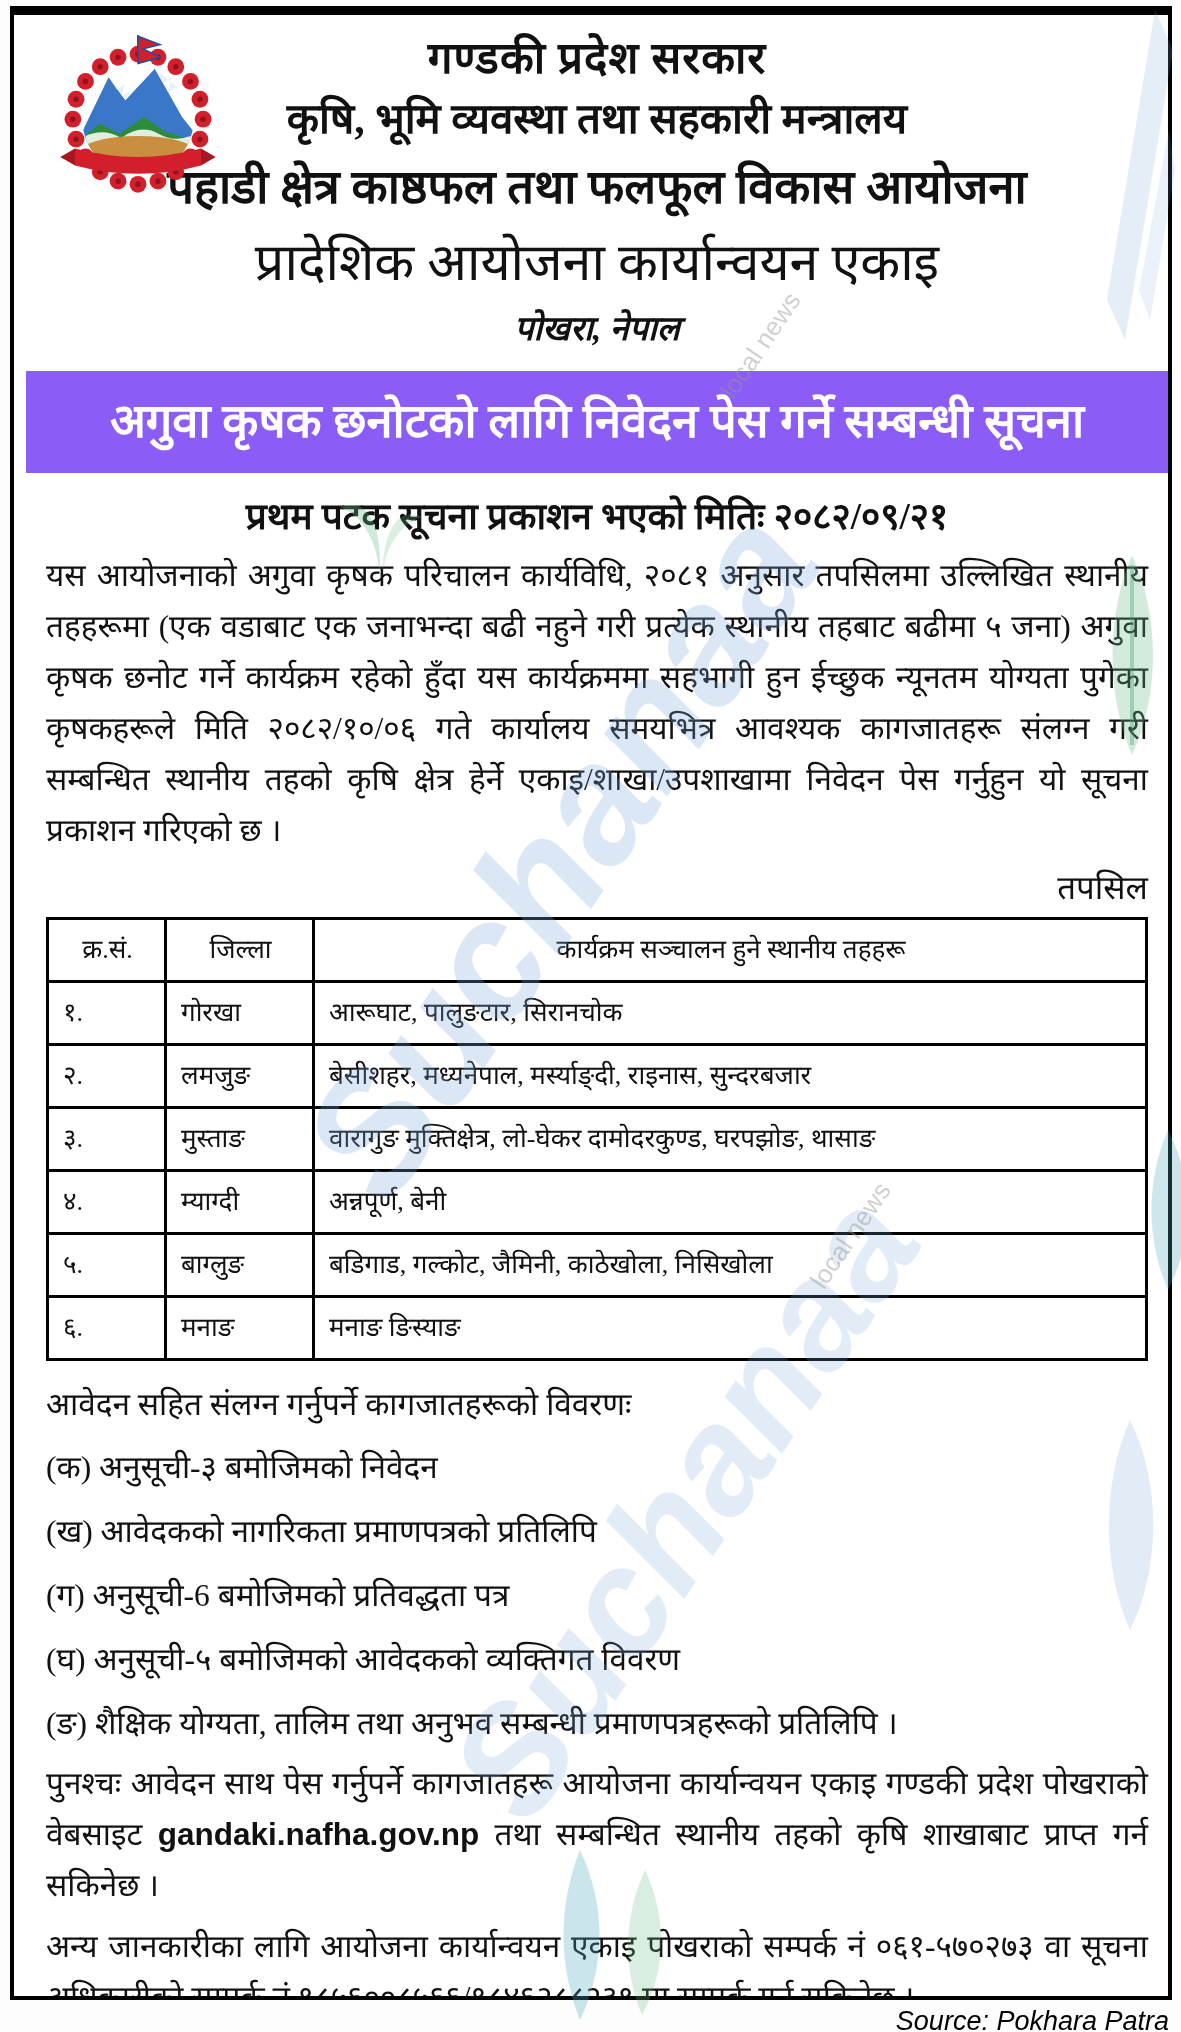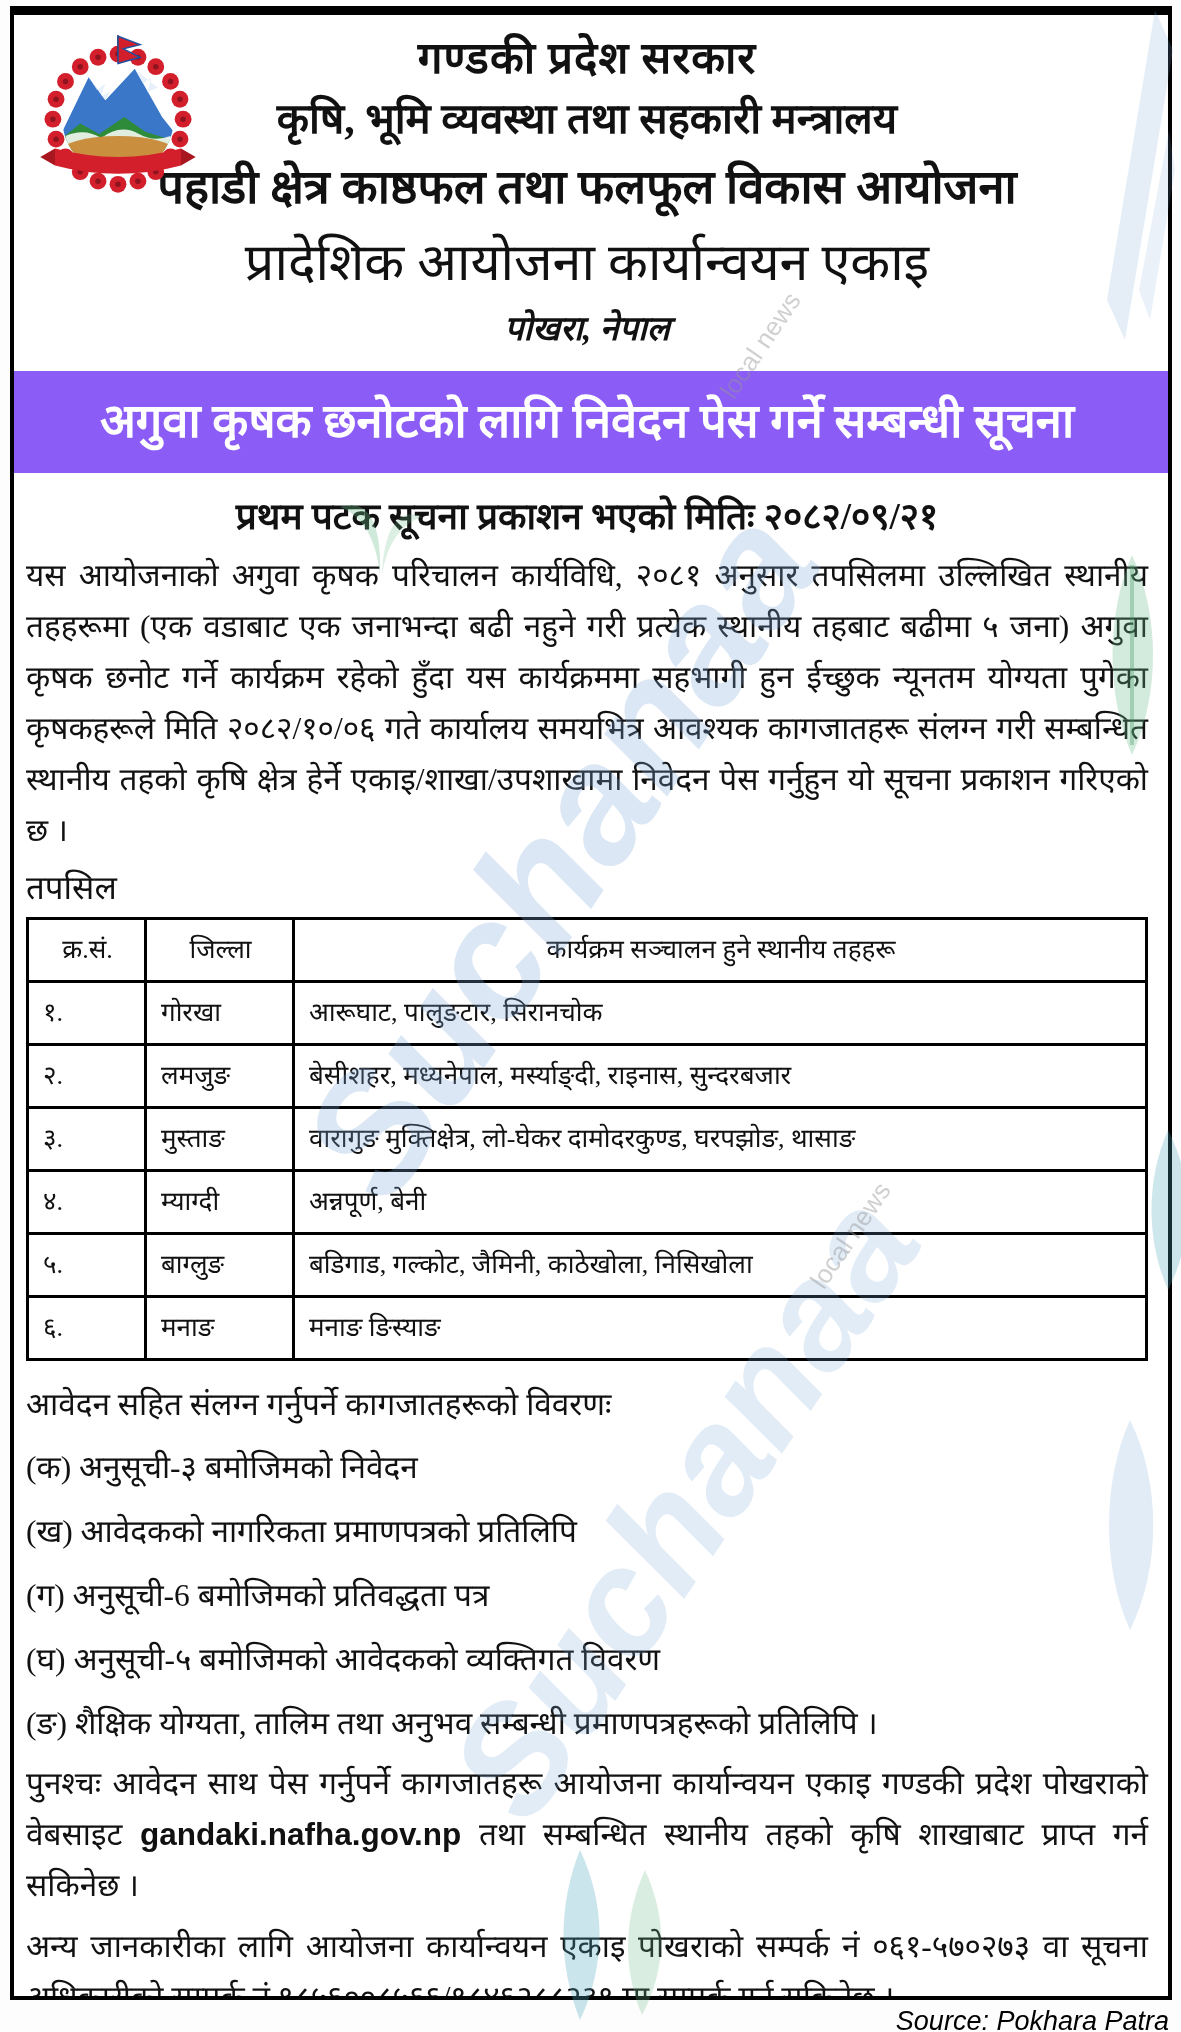--- a/index.html
+++ b/index.html
@@ -6,42 +6,42 @@
   html,body { background:#ffffff; }
   .page {
     position:relative; width:1181px; height:2032px; margin:0 auto;
     background:#fdfdfd; color:#111;
     font-family:"Liberation Serif","DejaVu Serif",serif;
     overflow:hidden;
   }
   .frame {
     position:absolute; left:10px; top:6px; width:1162px; height:1994px;
     border:4px solid #000; border-top-width:9px; background:#fff;
-    padding:10px 20px 0 12px; overflow:hidden;
+    padding:10px 20px 0 32px; overflow:hidden;
   }
   
   .header { position:relative; text-align:center; padding-top:4px; }
   .emblem { position:absolute; left:8px; top:10px; width:168px; height:160px; }
   .h-gov      { font-size:44px; font-weight:700; line-height:1.35; letter-spacing:1px; }
   .h-ministry { font-size:42px; font-weight:700; line-height:1.5; }
   .h-project  { font-size:47px; font-weight:700; line-height:1.55; }
   .h-unit     { font-size:52px; font-weight:400; line-height:1.5; }
   .h-place    { font-size:34px; font-weight:700; line-height:1.6;font-style:italic; }
   
   .banner {
     margin:14px -20px 0 -20px; background:#8b5cf6; color:#fff;
     text-align:center; font-size:47px; font-weight:700;
     padding:22px 8px 24px 8px; line-height:1.2;
   }
   .dateline { text-align:center; font-size:37px; font-weight:700; margin:16px 0 10px 0; }
   
   .body-par {
     font-size:31.5px; line-height:1.62; text-align:justify; margin-top:6px;
   }
-  .tapasil { font-size:33px; margin-top:8px; }
+  .tapasil { font-size:33px; margin-top:8px;text-align:right; }
   
   table.sched {
     width:100%; border-collapse:collapse; margin-top:8px;
     font-size:26px;
   }
   table.sched th, table.sched td {
     border:3.5px solid #000; padding:10px 12px 14px 14px; vertical-align:middle;
   }
   table.sched th { font-weight:400; text-align:center; }
   col.c-sn { width:118px; } col.c-dist { width:148px; }

